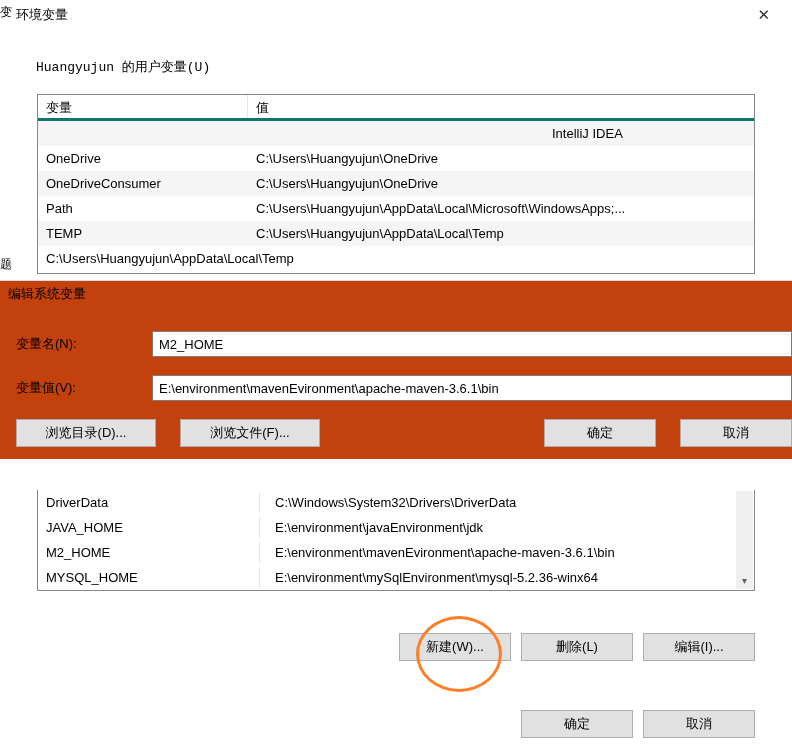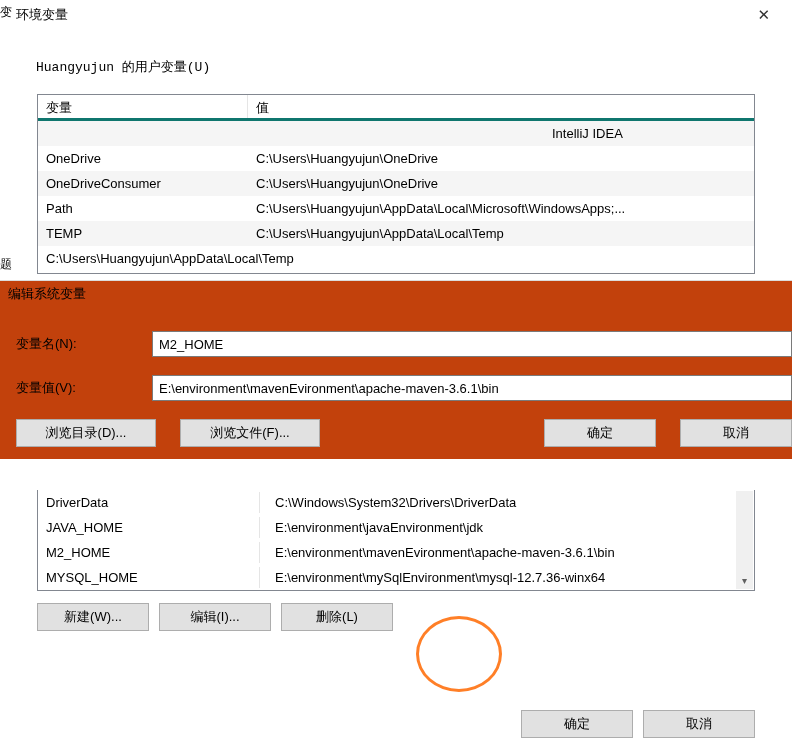--- a/index.html
+++ b/index.html
@@ -40,21 +40,21 @@
 
 .sys-table-wrap { position: absolute; left: 37px; top: 490px; right: 37px; border: 1px solid #828790; border-top: none; background: #fff; }
 .sys-table-body .row { display: flex; height: 25px; align-items: center; }
 .sys-table-body .row .cell { padding: 3px 8px; font-size: 13px; white-space: nowrap; overflow: hidden; }
 .sys-table-body .row .cell.col-var { width: 222px; }
 .sys-table-body .row .cell.col-val { flex: 1; margin-left: 7px; }
 .sys-table-wrap .scroll { position: absolute; right: 1px; top: 1px; bottom: 1px; width: 17px; background: #f0f0f0; }
 .sys-table-wrap .scroll .down { position: absolute; bottom: 0; left: 0; right: 0; height: 17px; display: flex; align-items: center; justify-content: center; font-size: 10px; color: #606060; }
 
 
-.sys-btn-row { position: absolute; left: 37px; top: 603px; right: 37px; display: flex; justify-content: flex-start; gap: 10px; }
+.sys-btn-row { position: absolute; left: 37px; top: 633px; right: 37px; display: flex; justify-content: flex-end; gap: 10px; }
 .sys-btn-row .btn { min-width: 112px; }
 
 
 .circle { position: absolute; border: 3px solid #ff7f27; border-radius: 50%; width: 86px; height: 76px; left: 416px; top: 616px; pointer-events: none; }
 
 
 .bottom-row { position: absolute; right: 37px; top: 710px; display: flex; gap: 10px; }
 .bottom-row .btn { min-width: 112px; }
 
 
@@ -141,32 +141,32 @@
       <div class="row">
         <div class="cell col-var">JAVA_HOME</div>
         <div class="cell col-val">E:\environment\javaEnvironment\jdk</div>
       </div>
       <div class="row">
         <div class="cell col-var">M2_HOME</div>
         <div class="cell col-val">E:\environment\mavenEvironment\apache-maven-3.6.1\bin</div>
       </div>
       <div class="row">
         <div class="cell col-var">MYSQL_HOME</div>
-        <div class="cell col-val">E:\environment\mySqlEnvironment\mysql-12.7.36-winx64</div>
+        <div class="cell col-val">E:\environment\mySqlEnvironment\mysql-5.2.36-winx64</div>
       </div>
     </div>
   <div class="scroll">
     <div class="down">▾</div>
   </div>
 </div>
 
 <div class="sys-btn-row">
   <button class="btn">新建(W)...</button>
+  <button class="btn">删除(L)</button>
   <button class="btn">编辑(I)...</button>
-  <button class="btn">删除(L)</button>
 </div>
 
 <div class="circle"></div>
 
 <div class="bottom-row">
   <button class="btn">确定</button>
   <button class="btn">取消</button>
 </div>
 
 </body></html>

